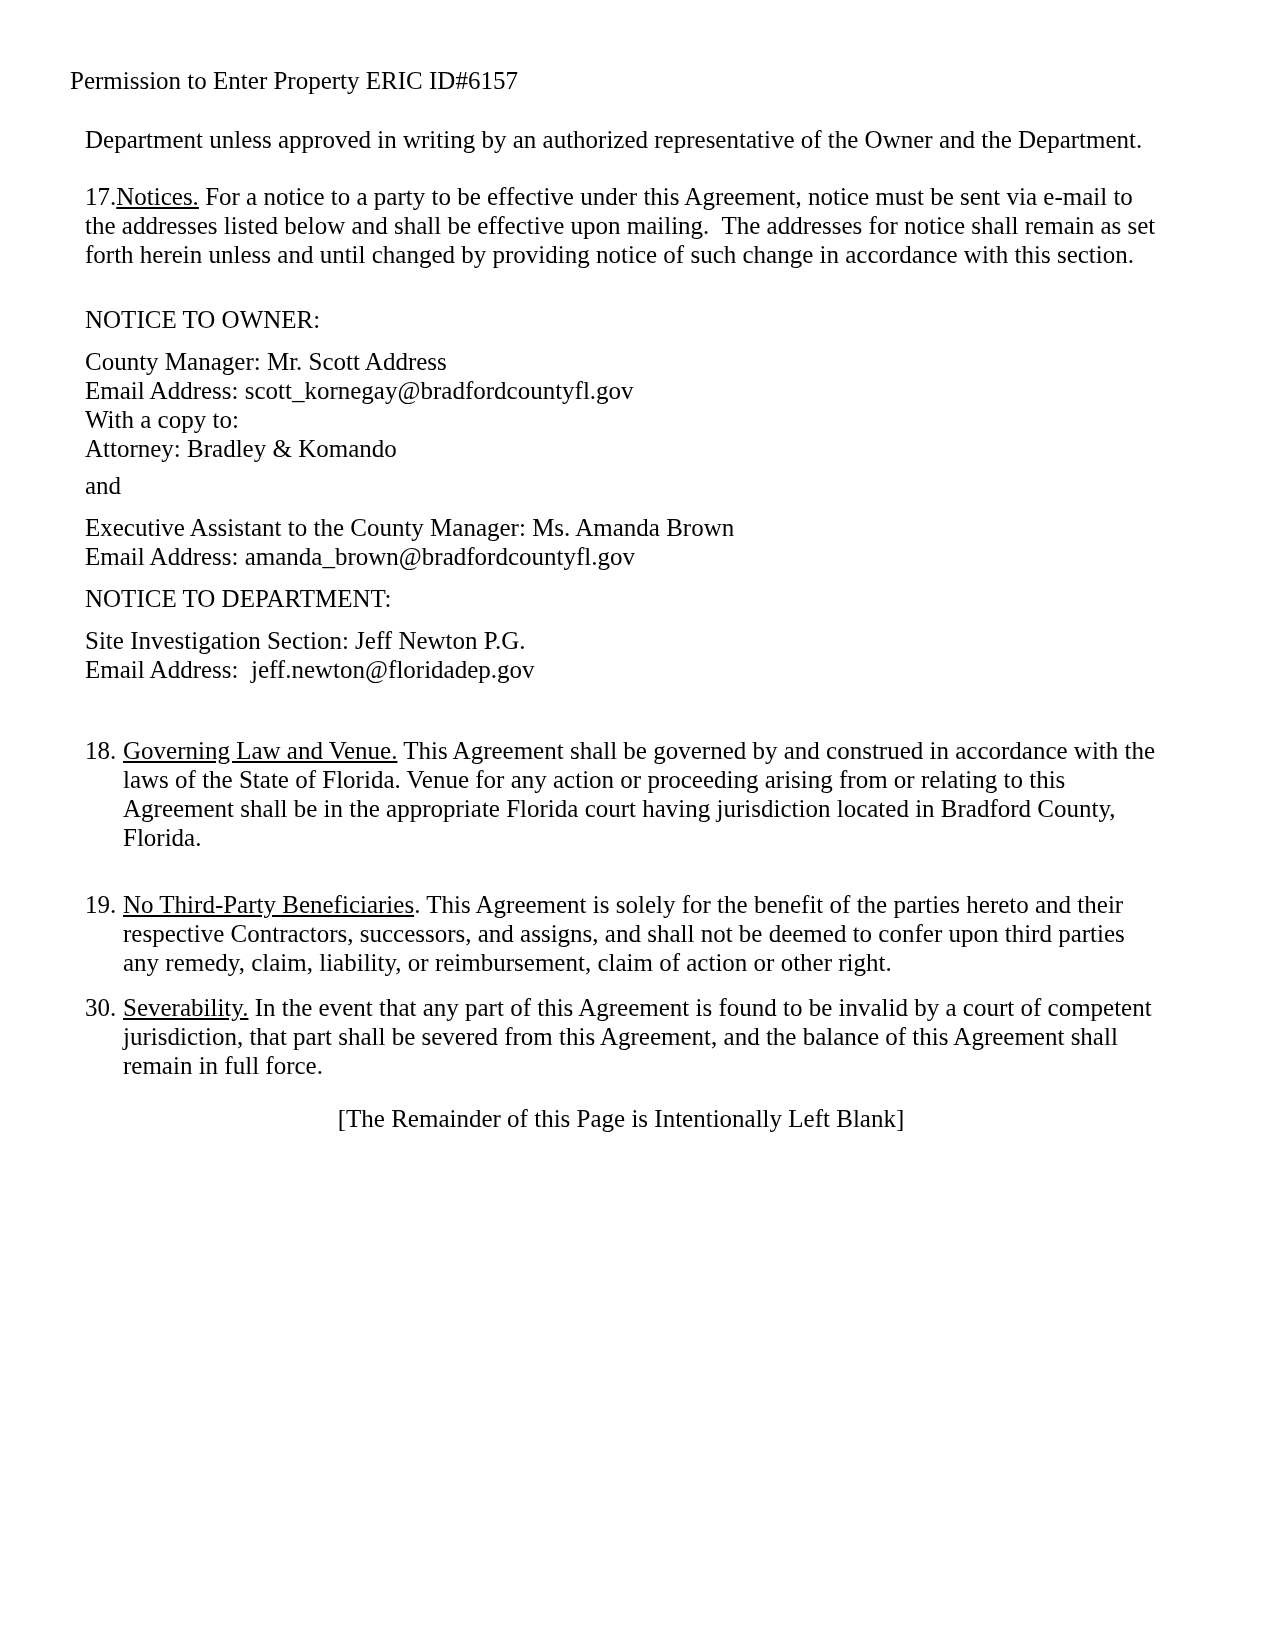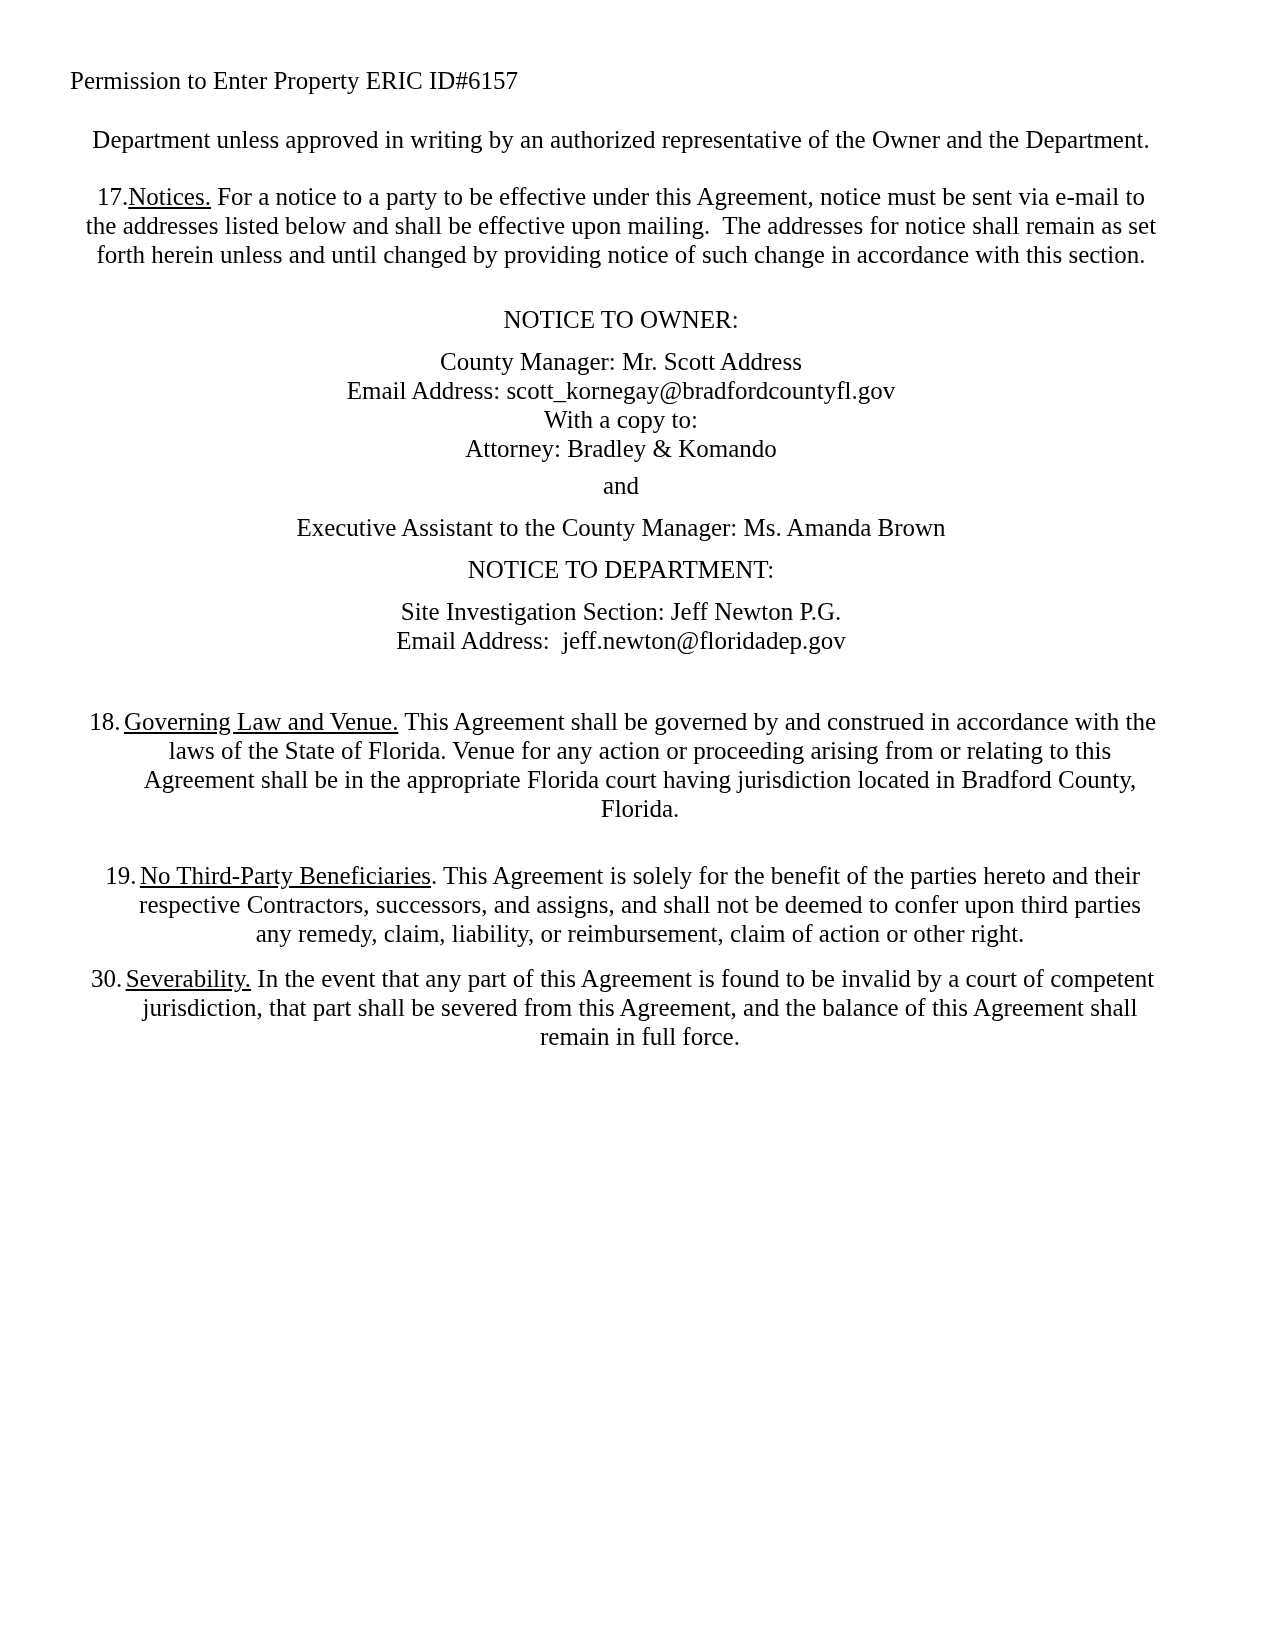--- a/index.html
+++ b/index.html
@@ -21,21 +21,20 @@
     overflow: hidden;
   }
   .page * {
     margin: 0;
     padding: 0;
   }
   
   .block {
     margin-left: 15px;
     margin-right: 18px;
-    text-align: center;
   }
   .doc-header {
     margin-bottom: 30px;
   }
   .intro {
     margin-bottom: 28px;
     white-space: pre-wrap;
   }
   .para17 {
     margin-bottom: 36px;
@@ -102,31 +101,33 @@
     <div class="contact-line">County Manager: Mr. Scott Address</div>
     <div class="contact-line">Email Address: scott_kornegay@bradfordcountyfl.gov</div>
     <div class="contact-line">With a copy to:</div>
     <div class="contact-line">Attorney: Bradley &amp; Komando</div>
   </div>
 
   <div class="connector block">and</div>
 
   <div class="contact-block-2 block">
     <div class="contact-line">Executive Assistant to the County Manager: Ms. Amanda Brown</div>
+    <div class="contact-line">Email Address: amanda_brown@bradfordcountyfl.gov</div>
   </div>
 
   <div class="section-heading block">NOTICE TO DEPARTMENT:</div>
 
   <div class="dept-contact-block block">
     <div class="contact-line">Site Investigation Section: Jeff Newton P.G.</div>
     <div class="contact-line">Email Address:  jeff.newton@floridadep.gov</div>
   </div>
 
   <div class="num-item item-18 block"><span class="num">18.</span><span class="u">Governing Law and Venue.</span><span></span> <span class="body-text">This Agreement shall be governed by and construed in accordance with the laws of the State of Florida. Venue for any action or proceeding arising from or relating to this Agreement shall be in the appropriate Florida court having jurisdiction located in Bradford County, Florida.</span></div>
 
   <div class="num-item item-19 block"><span class="num">19.</span><span class="u">No Third-Party Beneficiaries</span><span>.</span> <span class="body-text">This Agreement is solely for the benefit of the parties hereto and their respective Contractors, successors, and assigns, and shall not be deemed to confer upon third parties any remedy, claim, liability, or reimbursement, claim of action or other right.</span></div>
 
   <div class="num-item item-20 block"><span class="num">30.</span><span class="u">Severability.</span><span></span> <span class="body-text">In the event that any part of this Agreement is found to be invalid by a court of competent jurisdiction, that part shall be severed from this Agreement, and the balance of this Agreement shall remain in full force.</span></div>
 
+  <div class="remainder-note block">[The Remainder of this Page is Intentionally Left Blank]</div>
 
   <div class="page-footer">Page 3 of 5</div>
 
 </div>
 
 </body></html>

